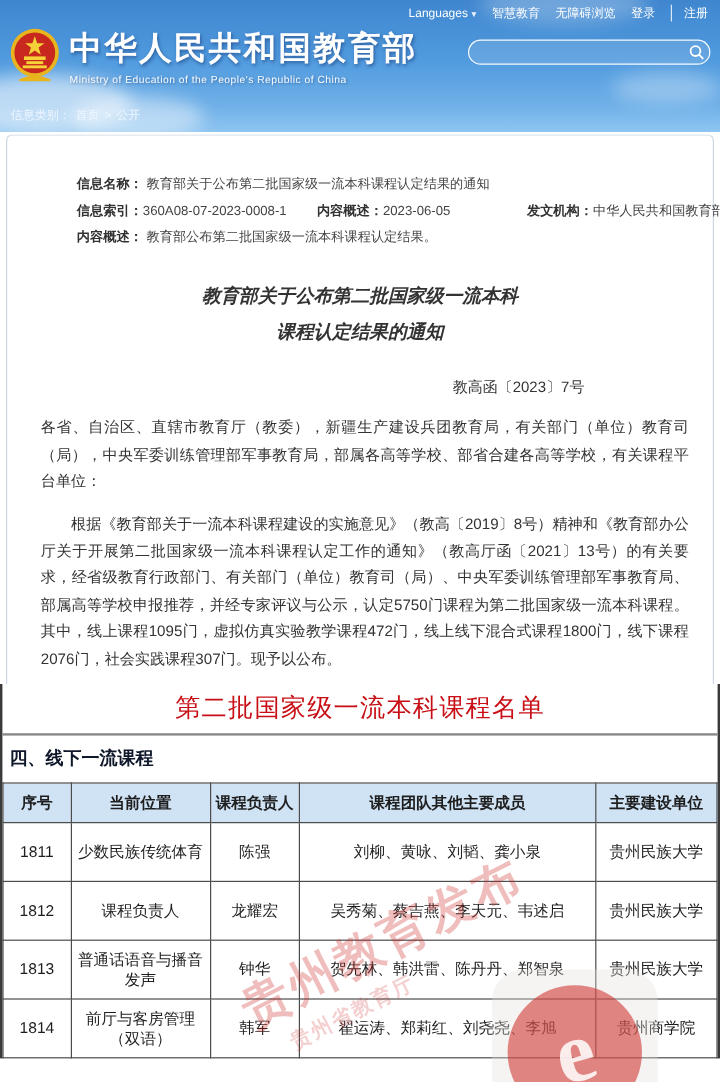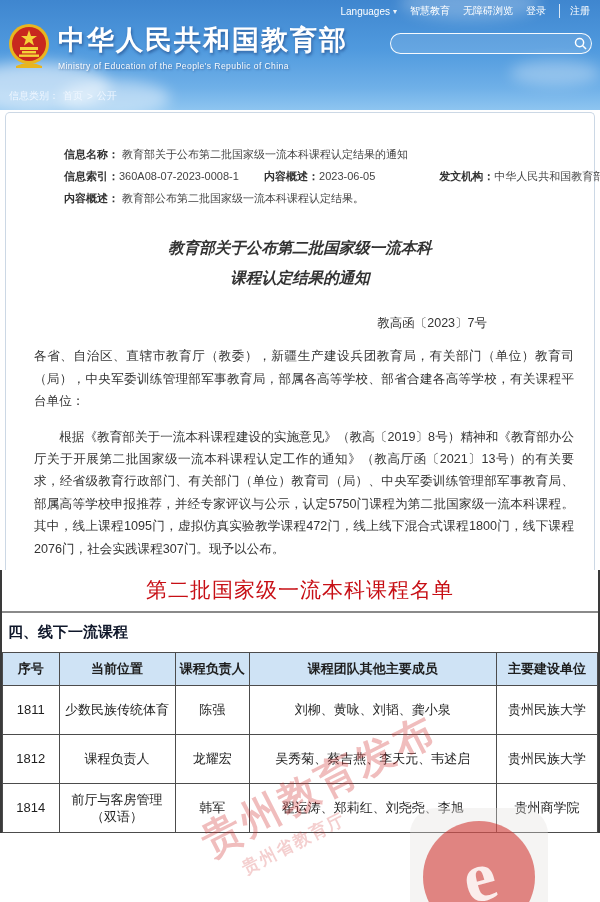--- a/index.html
+++ b/index.html
@@ -225,20 +225,27 @@
             <td>贵州民族大学</td>
           </tr>
           <tr>
             <td>1812</td>
             <td>课程负责人</td>
             <td>龙耀宏</td>
             <td>吴秀菊、蔡吉燕、李天元、韦述启</td>
             <td>贵州民族大学</td>
           </tr>
           <tr>
+            <td>1813</td>
+            <td>普通话语音与播音发声</td>
+            <td>钟华</td>
+            <td>贺先林、韩洪雷、陈丹丹、郑智泉</td>
+            <td>贵州民族大学</td>
+          </tr>
+          <tr>
             <td>1814</td>
             <td>前厅与客房管理（双语）</td>
             <td>韩军</td>
             <td>翟运涛、郑莉红、刘尧尧、李旭</td>
             <td>贵州商学院</td>
           </tr>
         </tbody>
     </table>
 
     <div class="watermark">

